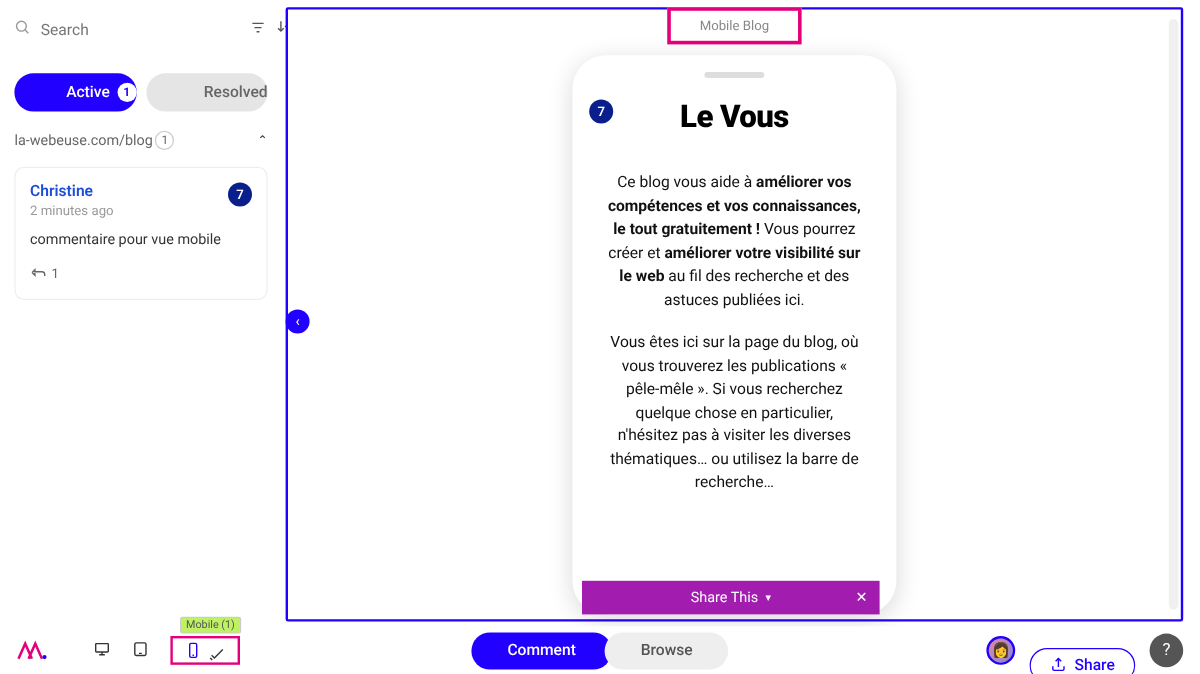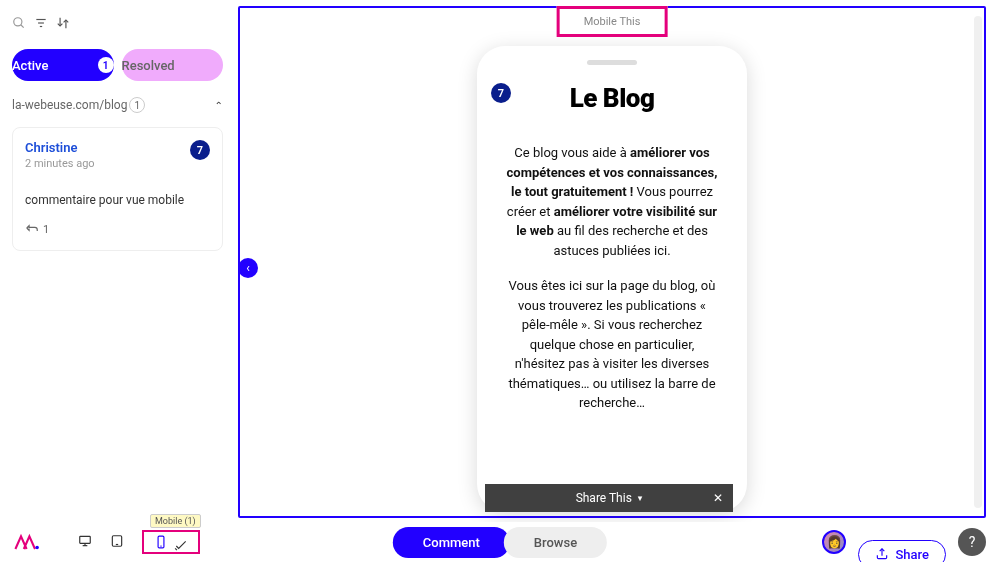--- a/index.html
+++ b/index.html
@@ -7,74 +7,74 @@
 
 
 .sidebar { position: absolute; left: 0; top: 0; width: 235px; height: 522px; padding: 12px; background: #fff; }
 
 .search-row { display: flex; align-items: center; gap: 8px; padding: 4px 0; margin-bottom: 12px; }
 .search-row .search-icon { color: #999; font-size: 14px; }
 .search-row input { border: none; flex: 1; font-size: 13px; color: #666; outline: none; }
 .search-row .filter-icon, .search-row .sort-icon { color: #555; font-size: 13px; cursor: pointer; }
 
 .tabs { display: flex; gap: 8px; margin-bottom: 12px; }
-.tab { flex: 1; padding: 8px 0; border-radius: 20px; text-align: center; font-size: 13px; font-weight: 500; cursor: pointer; display: flex; align-items: center; justify-content: space-between; gap: 6px; }
+.tab { flex: 1; padding: 8px 0; border-radius: 20px; text-align: center; font-size: 13px; font-weight: 500; cursor: pointer; display: flex; align-items: center; justify-content: flex-end; gap: 6px; margin-top: 11px; }
 .tab.active { background: #2200ff; color: #fff; }
-.tab.inactive { background: #f0abfc; color: #666; }
+.tab.inactive { background: #e5e5e5; color: #666; }
 .tab-badge { background: #fff; color: #2200ff; border-radius: 50%; width: 16px; height: 16px; font-size: 10px; display: flex; align-items: center; justify-content: center; font-weight: 700; }
 
 .page-group { margin-bottom: 10px; }
 .page-row { display: flex; align-items: center; justify-content: space-between; font-size: 12px; color: #666; padding: 4px 0; cursor: pointer; }
 .page-row .page-name { display: flex; align-items: center; gap: 2px; }
 .page-count-badge { border: 1px solid #ccc; border-radius: 50%; width: 16px; height: 16px; font-size: 10px; display: flex; align-items: center; justify-content: center; }
 .chevron { font-size: 10px; color: #333; }
 
 .comment-card { border: 1px solid #eee; border-radius: 8px; padding: 12px; position: relative; cursor: pointer; }
 .comment-header { display: flex; justify-content: space-between; align-items: flex-start; }
 .comment-author { font-size: 13px; font-weight: 600; color: #1d4ed8; }
 .comment-time { font-size: 11px; color: #999; margin-top: 2px; }
 .comment-badge { background: #0a1e8c; color: #fff; border-radius: 50%; width: 20px; height: 20px; font-size: 11px; display: flex; align-items: center; justify-content: center; font-weight: 600; }
-.comment-text { font-size: 12px; color: #333; margin-top: 23px; }
+.comment-text { font-size: 12px; color: #333; margin-top: 10px; }
 .comment-footer { margin-top: 14px; display: flex; align-items: center; gap: 4px; font-size: 11px; color: #666; }
 
 
 .viewport { position: absolute; left: 238px; top: 6px; right: 14px; bottom: 44px; border: 2px solid #2200ff; border-radius: 2px; background: #fff; display: flex; flex-direction: column; align-items: center; }
 .viewport-label { position: absolute; top: -2px; left: 50%; transform: translateX(-50%); border: 3px solid #e4007c; padding: 6px 24px; font-size: 11px; color: #888; background: #fff; z-index: 2; }
 
 .device-frame { margin-top: 38px; width: 270px; height: 466px; background: #fff; border-radius: 28px; box-shadow: 0 4px 20px rgba(0,0,0,0.15); padding: 14px 8px 8px; position: relative; display: flex; flex-direction: column; }
 .device-speaker { width: 50px; height: 5px; background: #ddd; border-radius: 3px; margin: 0 auto 10px; }
 .device-screen { flex: 1; overflow-y: auto; position: relative; }
 .device-screen::-webkit-scrollbar { width: 6px; }
 .device-screen::-webkit-scrollbar-thumb { background: #bbb; border-radius: 3px; }
 
 .marker { position: absolute; top: 8px; left: 6px; background: #0a1e8c; color: #fff; border-radius: 50%; width: 20px; height: 20px; font-size: 11px; display: flex; align-items: center; justify-content: center; font-weight: 600; z-index: 3; }
 
 .blog-content { padding: 0 18px 20px; text-align: center; font-family: Arial, sans-serif; }
 .blog-title { font-size: 26px; font-weight: 900; margin: 8px 0 30px; letter-spacing: -0.5px; }
 .blog-p { font-size: 13px; line-height: 1.5; margin-bottom: 16px; color: #111; }
 .blog-p b { font-weight: 700; }
 
-.share-bar { position: absolute; bottom: 0; left: 8px; right: 14px; height: 28px; background: #404040; color: #fff; display: flex; align-items: center; justify-content: center; font-size: 12px; }
+.share-bar { position: absolute; bottom: 0; left: 8px; right: 14px; height: 28px; background: #a21caf; color: #fff; display: flex; align-items: center; justify-content: center; font-size: 12px; }
 .share-bar .close-x { position: absolute; right: 10px; font-size: 12px; cursor: pointer; }
 .share-bar .chev-down { margin-left: 6px; font-size: 9px; }
 
 
 .collapse-handle { position: absolute; left: -2px; top: 250px; width: 20px; height: 20px; background: #2200ff; color: #fff; border-radius: 50%; display: flex; align-items: center; justify-content: center; font-size: 12px; cursor: pointer; z-index: 5; }
 
 
 .scroll-stub-v { position: absolute; right: 2px; top: 8px; bottom: 8px; width: 8px; background: #f0f0f0; border-radius: 4px; }
 
 
 .bottom-bar { position: absolute; left: 0; right: 0; bottom: 0; height: 40px; display: flex; align-items: center; padding: 0 14px; background: #fff; }
 .logo { width: 28px; height: 20px; position: relative; margin-right: 36px; }
 .logo svg { width: 100%; height: 100%; }
 .device-icons { display: flex; align-items: center; gap: 18px; color: #333; font-size: 16px; }
 .device-icons span { cursor: pointer; }
 .mobile-highlight { border: 2px solid #e4007c; padding: 3px 10px; display: flex; align-items: center; gap: 6px; position: relative; }
-.mobile-tooltip { position: absolute; top: -18px; left: 6px; font-size: 9px; background: #fef9c3; padding: 1px 4px; border: 1px solid #ccc; border-radius: 2px; color: #555; white-space: nowrap; }
+.mobile-tooltip { position: absolute; top: -18px; left: 6px; font-size: 9px; background: #bef264; padding: 1px 4px; border: 1px solid #ccc; border-radius: 2px; color: #555; white-space: nowrap; }
 
 .center-actions { position: absolute; left: 50%; transform: translateX(-50%); display: flex; gap: 0; }
 .action-btn { padding: 8px 30px; font-size: 13px; border-radius: 18px; border: none; cursor: pointer; font-weight: 500; }
 .action-btn.primary { background: #2200ff; color: #fff; }
 .action-btn.secondary { background: #eee; color: #555; margin-left: -6px; }
 
 .right-actions { margin-left: auto; display: flex; align-items: center; gap: 12px; }
 .avatar { width: 24px; height: 24px; border-radius: 50%; background: linear-gradient(135deg,#d8a,#88c); border: 2px solid #2200ff; display:flex; align-items:center; justify-content:center; font-size:12px; }
 .share-btn { display: flex; align-items: center; gap: 6px; border: 1px solid #2200ff; color: #2200ff; padding: 6px 16px; border-radius: 18px; font-size: 13px; cursor: pointer; font-weight: 500; margin-top: 24px; }
 .help-bubble { width: 28px; height: 28px; background: #555; color: #fff; border-radius: 50%; display: flex; align-items: center; justify-content: center; font-size: 14px; cursor: pointer; }
@@ -86,20 +86,21 @@
 <body>
 
 <div class="sidebar">
   <div class="search-row">
     <span class="search-icon">
       <svg class="ico" viewBox="0 0 24 24" fill="none" stroke="currentColor" stroke-width="2">
           <circle cx="10" cy="10" r="7"></circle>
           <line x1="20" y1="20" x2="15" y2="15"></line>
         </svg>
     </span>
+    <input placeholder="Search" style="">
     <span class="filter-icon">
       <svg class="ico" viewBox="0 0 24 24" fill="none" stroke="currentColor" stroke-width="2">
           <line x1="4" y1="6" x2="20" y2="6"></line>
           <line x1="7" y1="12" x2="17" y2="12"></line>
           <line x1="10" y1="18" x2="14" y2="18"></line>
         </svg>
     </span>
     <span class="sort-icon">
       <svg class="ico" viewBox="0 0 24 24" fill="none" stroke="currentColor" stroke-width="2">
           <path d="M7 3v14"></path>
@@ -145,30 +146,30 @@
             <path d="M3 12l4-4v3h10a4 4 0 0 1 4 4v2"></path>
             <path d="M7 13v3l-4-4"></path>
           </svg>
       </span>
       <span>1</span>
     </div>
   </div>
 </div>
 
 <div class="viewport">
-  <div class="viewport-label">Mobile This</div>
+  <div class="viewport-label">Mobile Blog</div>
   <div class="collapse-handle">‹</div>
   <div class="scroll-stub-v"></div>
 
   <div class="device-frame">
     <div class="device-speaker"></div>
     <div class="device-screen">
       <div class="marker">7</div>
       <div class="blog-content">
-        <h1 class="blog-title">Le Blog</h1>
+        <h1 class="blog-title">Le Vous</h1>
         <p class="blog-p">
           <span>Ce blog vous aide à </span><b>améliorer vos compétences et vos connaissances, le tout gratuitement !</b><span> Vous pourrez créer et </span><b>améliorer votre visibilité sur le web</b><span> au fil des recherche et des astuces publiées ici.</span>
         </p>
         <p class="blog-p">Vous êtes ici sur la page du blog, où vous trouverez les publications « pêle-mêle ». Si vous recherchez quelque chose en particulier, n'hésitez pas à visiter les diverses thématiques… ou utilisez la barre de recherche…</p>
       </div>
     </div>
     <div class="share-bar">
       <span>Share This</span>
       <span class="chev-down">▾</span>
       <span class="close-x">✕</span>

